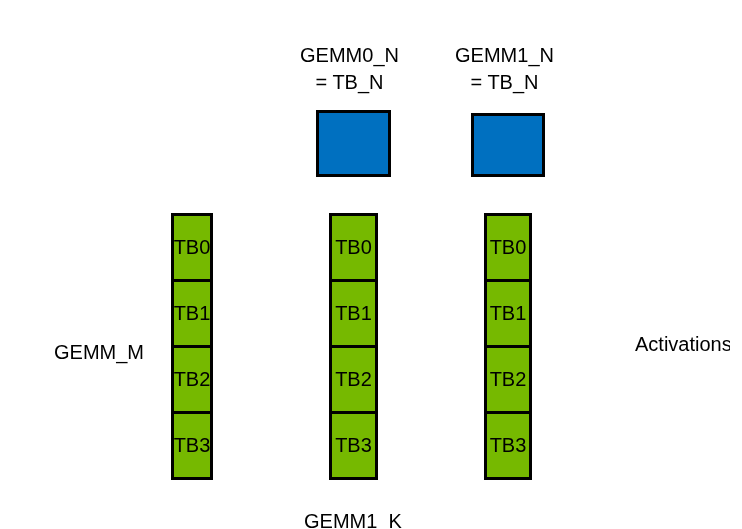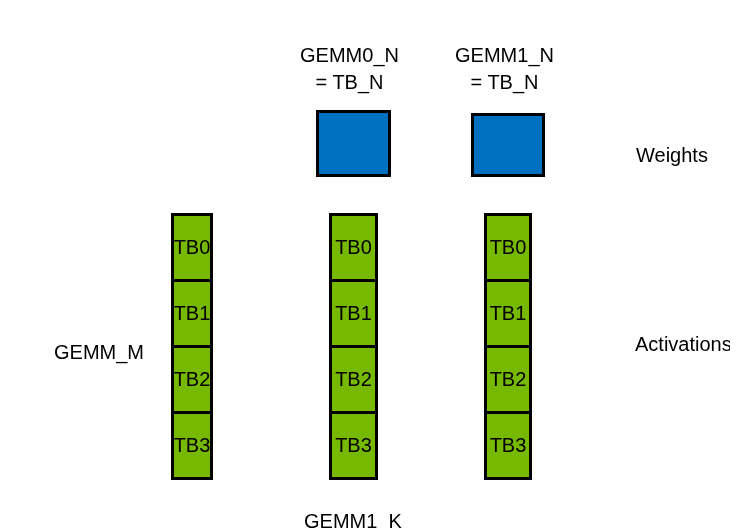--- a/index.html
+++ b/index.html
@@ -84,18 +84,17 @@
     <div class="tb-cell">TB3</div>
   </div>
   <div class="tb-column tb-column-3">
     <div class="tb-cell">TB0</div>
     <div class="tb-cell">TB1</div>
     <div class="tb-cell">TB2</div>
     <div class="tb-cell">TB3</div>
   </div>
 
   <div class="label gemm-m-label">GEMM_M</div>
-  <div class="label weights-label">Weights</div>
   <div class="label activations-label">Activations</div>
 
   <div class="label centered gemm1k-label">GEMM1_K</div>
 
 </div>
 
 </body></html>

